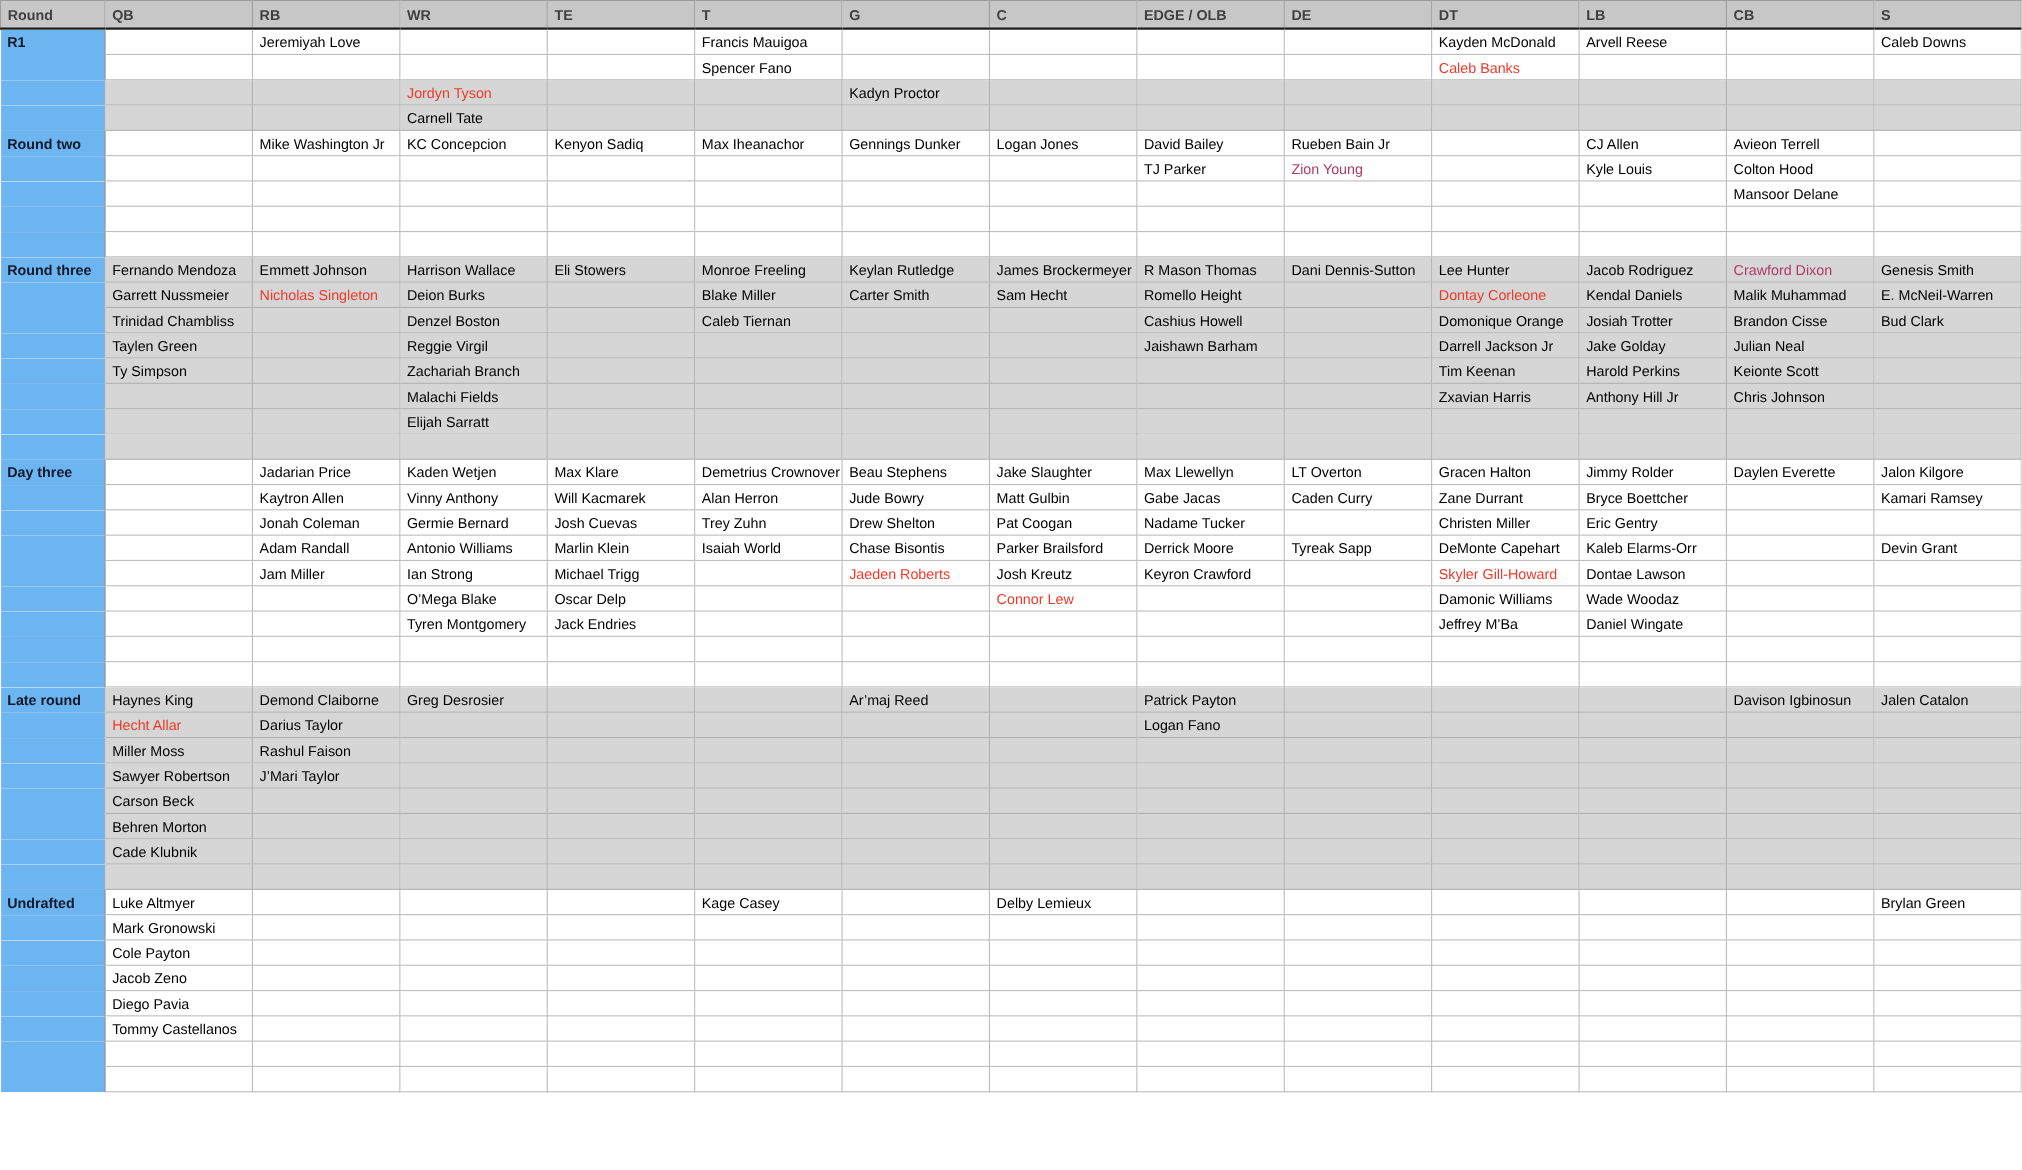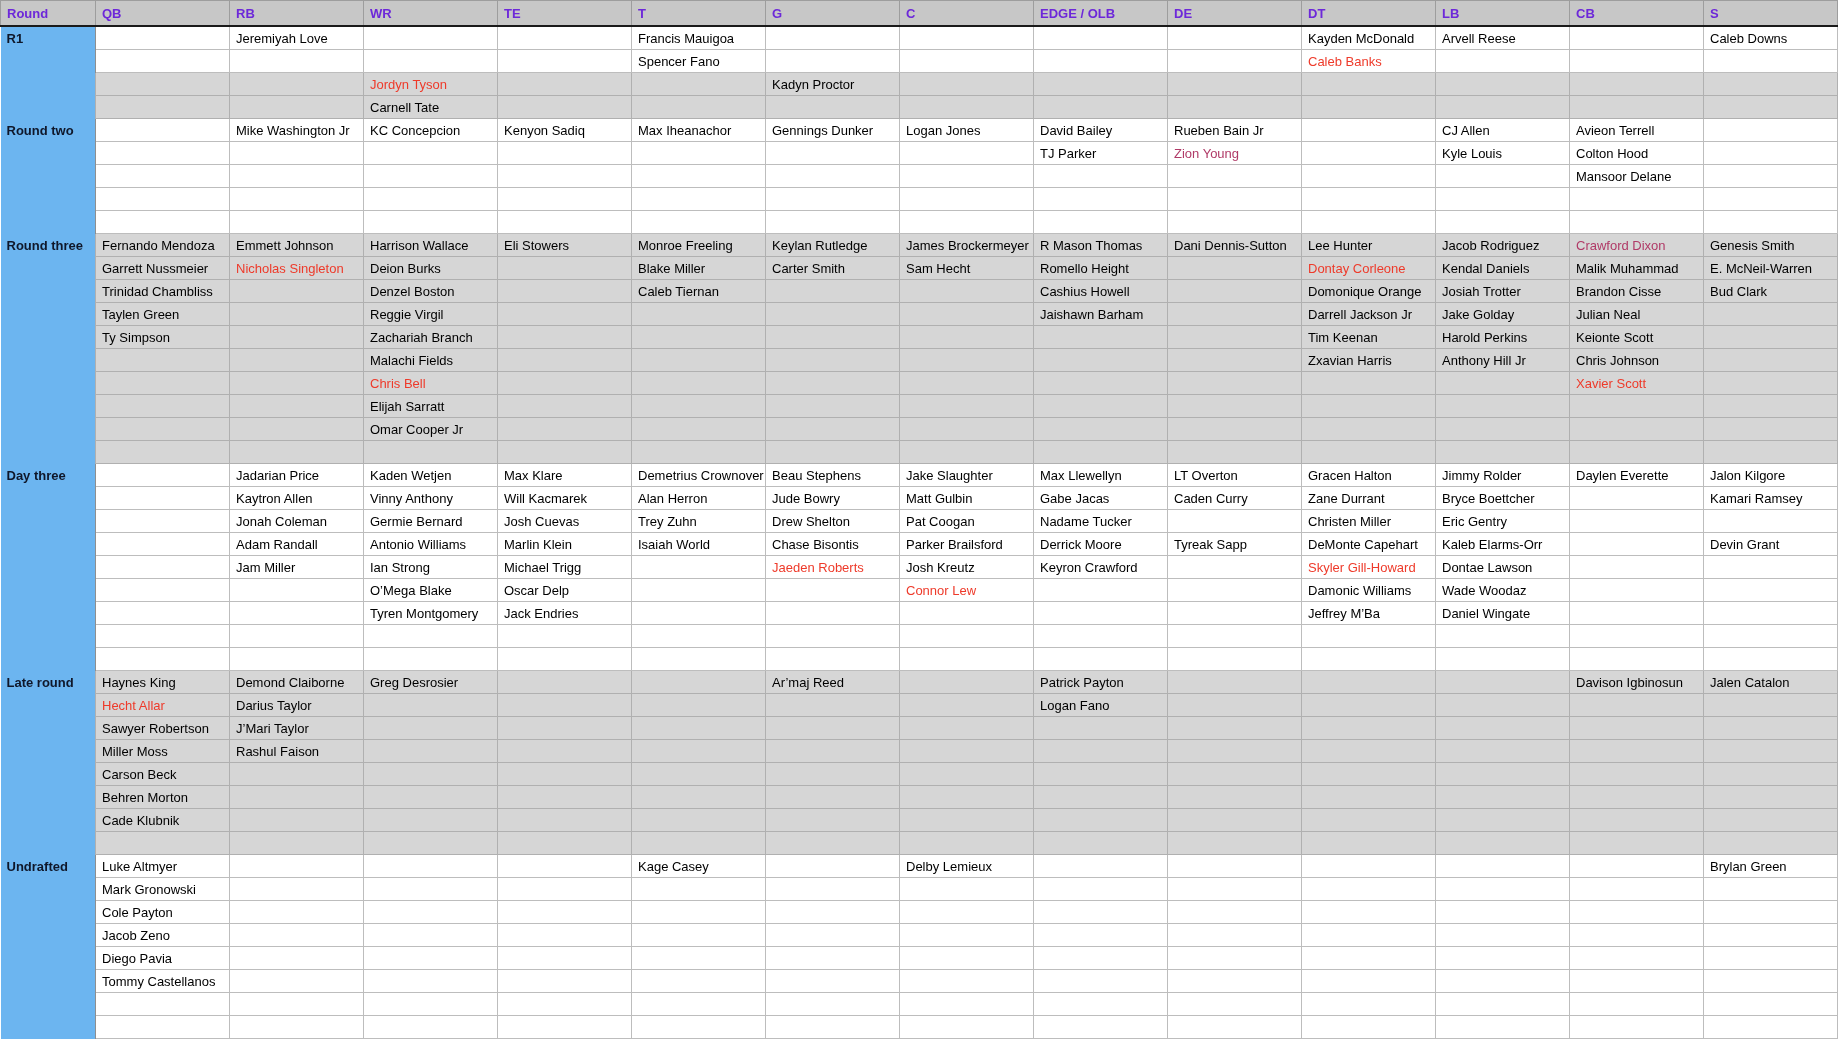--- a/index.html
+++ b/index.html
@@ -20,21 +20,21 @@
   }
   table{border-collapse:collapse;table-layout:fixed;width:1838px;}
   col.round-col{width:95px;}
   th{
     background:var(--header-bg);
     font-size:13px;font-weight:bold;text-align:left;
     padding:0 2px 0 6px;height:24px;
     border-right:1px solid #9d9d9d;border-left:1px solid #9d9d9d;
     border-top:1px solid #9d9d9d;
     border-bottom:2px solid var(--header-line);
-    white-space:nowrap;overflow:hidden;color:#6d28d9;margin-top:29px;
+    white-space:nowrap;overflow:hidden;color:#404040;margin-top:29px;
   }
   td{
     height:22px;font-size:13px;color:#000;
     padding:0 2px 0 6px;
     border:1px solid var(--grid);
     white-space:nowrap;overflow:hidden;vertical-align:middle;
   }
   tr.white td{background:var(--white-bg);}
   tr.gray td{background:var(--gray-bg);border-color:var(--grid-dark);}
   td.roundcol{
@@ -322,53 +322,21 @@
           <td></td>
           <td>Zxavian Harris</td>
           <td>Anthony Hill Jr</td>
           <td>Chris Johnson</td>
           <td></td>
         </tr>
         <tr class="gray">
           <td class="roundcol"></td>
           <td></td>
           <td></td>
-          <td class="c-red">Chris Bell</td>
-          <td></td>
-          <td></td>
-          <td></td>
-          <td></td>
-          <td></td>
-          <td></td>
-          <td></td>
-          <td></td>
-          <td class="c-red">Xavier Scott</td>
-          <td></td>
-        </tr>
-        <tr class="gray">
-          <td class="roundcol"></td>
-          <td></td>
-          <td></td>
           <td>Elijah Sarratt</td>
-          <td></td>
-          <td></td>
-          <td></td>
-          <td></td>
-          <td></td>
-          <td></td>
-          <td></td>
-          <td></td>
-          <td></td>
-          <td></td>
-        </tr>
-        <tr class="gray">
-          <td class="roundcol"></td>
-          <td></td>
-          <td></td>
-          <td>Omar Cooper Jr</td>
           <td></td>
           <td></td>
           <td></td>
           <td></td>
           <td></td>
           <td></td>
           <td></td>
           <td></td>
           <td></td>
           <td></td>
@@ -560,38 +528,38 @@
           <td></td>
           <td>Logan Fano</td>
           <td></td>
           <td></td>
           <td></td>
           <td></td>
           <td></td>
         </tr>
         <tr class="gray">
           <td class="roundcol"></td>
+          <td>Miller Moss</td>
+          <td>Rashul Faison</td>
+          <td></td>
+          <td></td>
+          <td></td>
+          <td></td>
+          <td></td>
+          <td></td>
+          <td></td>
+          <td></td>
+          <td></td>
+          <td></td>
+          <td></td>
+        </tr>
+        <tr class="gray">
+          <td class="roundcol"></td>
           <td>Sawyer Robertson</td>
           <td>J’Mari Taylor</td>
-          <td></td>
-          <td></td>
-          <td></td>
-          <td></td>
-          <td></td>
-          <td></td>
-          <td></td>
-          <td></td>
-          <td></td>
-          <td></td>
-          <td></td>
-        </tr>
-        <tr class="gray">
-          <td class="roundcol"></td>
-          <td>Miller Moss</td>
-          <td>Rashul Faison</td>
           <td></td>
           <td></td>
           <td></td>
           <td></td>
           <td></td>
           <td></td>
           <td></td>
           <td></td>
           <td></td>
           <td></td>

